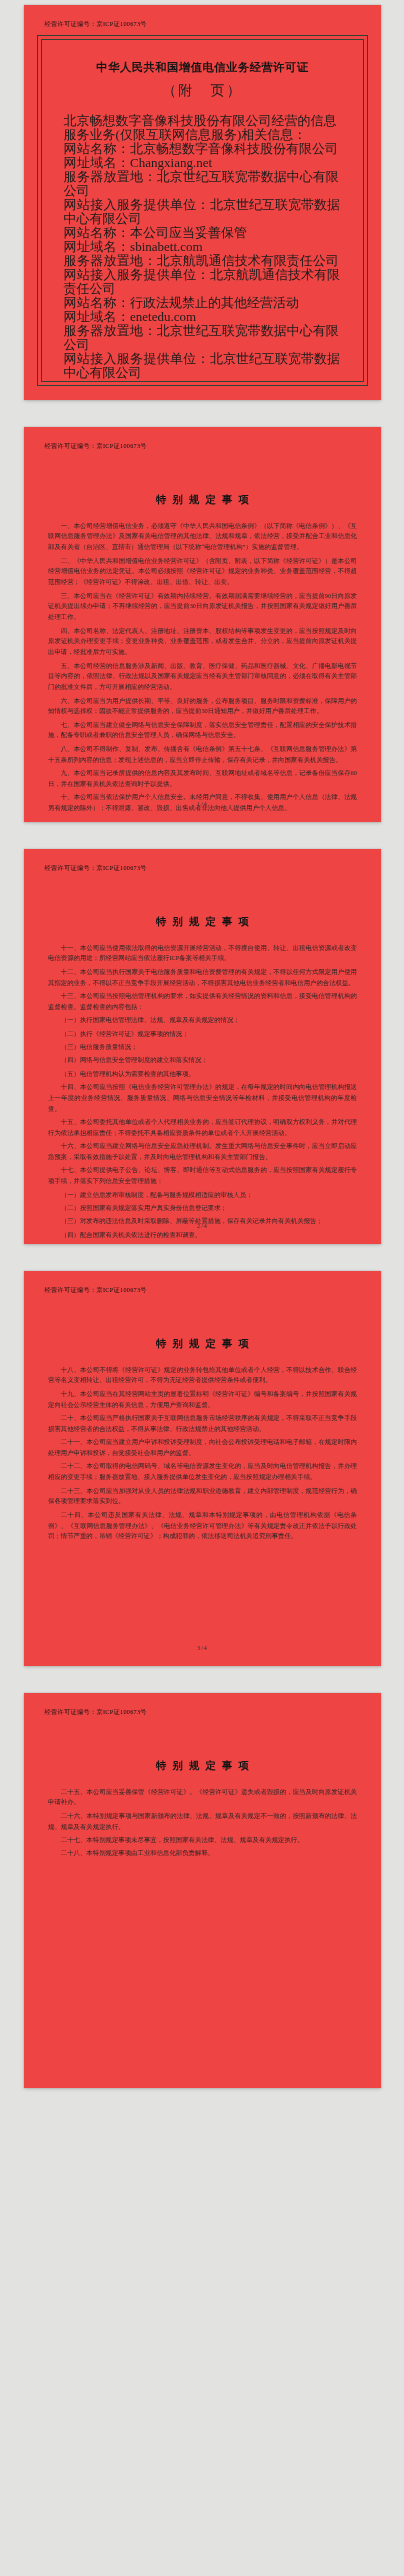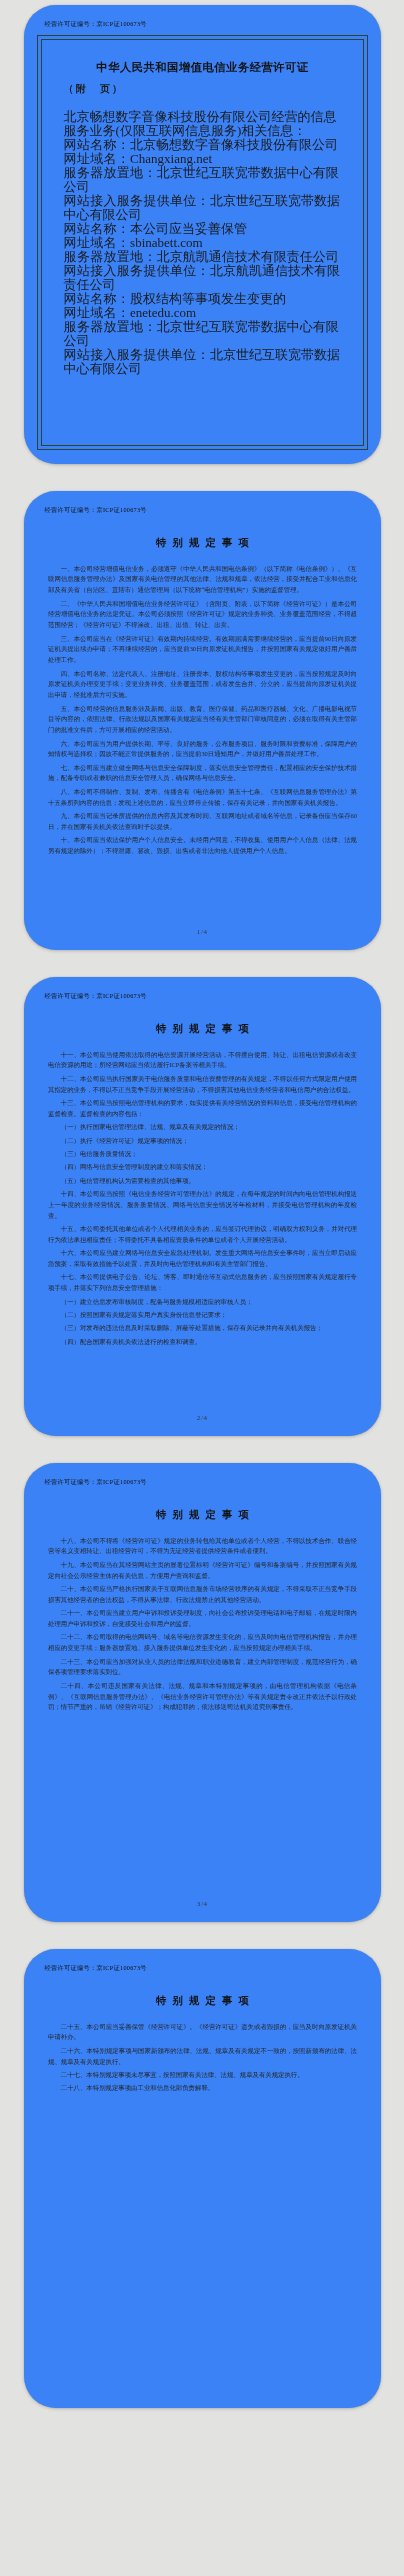--- a/index.html
+++ b/index.html
@@ -12,26 +12,25 @@
   }
   .stage {
     display: flex;
     flex-direction: column;
     align-items: center;
     row-gap: 27px;
     padding: 5.2px 0 20.6px;
   }
   .page {
     width: 357px;
-    height: 459px;
-    background: #3b82f6;
+    height: 395px;
+    background: #ef4444;
     box-shadow: 0 0 1px rgba(0,0,0,.25), 0 1px 3.6px rgba(0,0,0,.2);
     position: relative;
     flex: 0 0 auto;
-    border-radius: 32px;
   }
   .lic-line {
     position: absolute;
     top: 14.4px;
     left: 20.6px;
     font-size: 6.2px;
     letter-spacing: 0.3px;
     color: #111;
     white-space: nowrap;
   }
@@ -49,42 +48,43 @@
   }
   .cert-title {
     margin: 2.1px 0 0;
     text-align: center;
     font-size: 11.3px;
     font-weight: bold;
     letter-spacing: 0.5px;
     color: #141414;
   }
   .cert-subtitle {
-    font-size: 10px;
+    text-align: center;
+    font-size: 14px;
     margin-top: 6.2px;
     letter-spacing: 2.1px;
-    font-weight: bold;
+    font-weight: normal;
   }
   .cert-intro {
     font-size: 13px;
     line-height: 14px;
     margin: 14.4px 0 0;
     color: #1b1b1b;
   }
   .cert-entries p {
     margin: 0;
     font-size: 13px;
     line-height: 14px;
     color: #1b1b1b;
   }
   .entry-label { letter-spacing: 0.3px; }
   
   .prov-title {
     margin: 0;
-    padding-top: 45px;
+    padding-top: 66px;
     text-align: center;
     font-size: 10.3px;
     font-weight: bold;
     letter-spacing: 6.2px;
     text-indent: 6.2px;
     color: #141414;
   }
   .prov-body {
     padding: 13.4px 24px 0;
     font-size: 6.4px;
@@ -122,21 +122,21 @@
         <p class="cert-intro">北京畅想数字音像科技股份有限公司经营的信息服务业务(仅限互联网信息服务)相关信息：</p>
         <div class="cert-entries">
             <p><span class="entry-label">网站名称：</span><span class="entry-value">北京畅想数字音像科技股份有限公司</span></p>
             <p><span class="entry-label">网址域名：</span><span class="entry-value">Changxiang.net</span></p>
             <p><span class="entry-label">服务器放置地：</span><span class="entry-value">北京世纪互联宽带数据中心有限公司</span></p>
             <p><span class="entry-label">网站接入服务提供单位：</span><span class="entry-value">北京世纪互联宽带数据中心有限公司</span></p>
             <p><span class="entry-label">网站名称：</span><span class="entry-value">本公司应当妥善保管</span></p>
             <p><span class="entry-label">网址域名：</span><span class="entry-value">sbinabett.com</span></p>
             <p><span class="entry-label">服务器放置地：</span><span class="entry-value">北京航凯通信技术有限责任公司</span></p>
             <p><span class="entry-label">网站接入服务提供单位：</span><span class="entry-value">北京航凯通信技术有限责任公司</span></p>
-            <p><span class="entry-label">网站名称：</span><span class="entry-value">股权结构等事项发生变更的</span></p>
+            <p><span class="entry-label">网站名称：</span><span class="entry-value">行政法规禁止的其他经营活动</span></p>
             <p><span class="entry-label">网址域名：</span><span class="entry-value">enetedu.com</span></p>
             <p><span class="entry-label">服务器放置地：</span><span class="entry-value">北京世纪互联宽带数据中心有限公司</span></p>
             <p><span class="entry-label">网站接入服务提供单位：</span><span class="entry-value">北京世纪互联宽带数据中心有限公司</span></p>
           </div>
       </div>
     </div>
   </section>
 
   <section class="page prov">
     <div class="lic-line">

